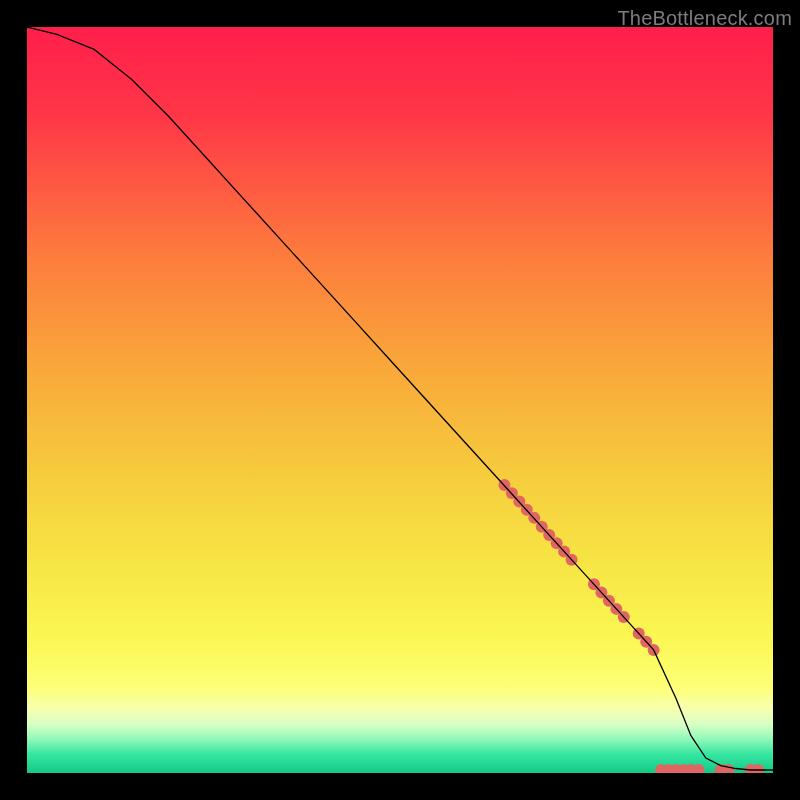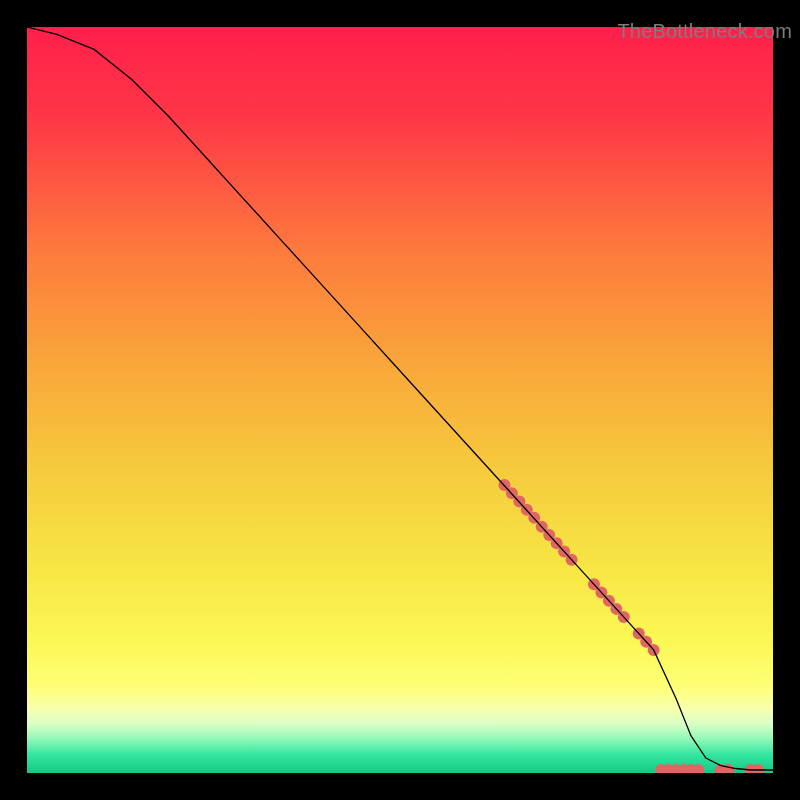--- a/index.html
+++ b/index.html
@@ -12,21 +12,21 @@
     overflow: hidden;
   }
   .frame {
     position: relative;
     width: 800px;
     height: 800px;
     background: #000;
   }
   .watermark {
     position: absolute;
-    top: 20px;
+    top: 7px;
     right: 8px;
     color: #7d7d7d;
     font-size: 20px;
     font-weight: 500;
     letter-spacing: 0.2px;
     z-index: 10;
   }
   .plot {
     position: absolute;
     left: 27px;

